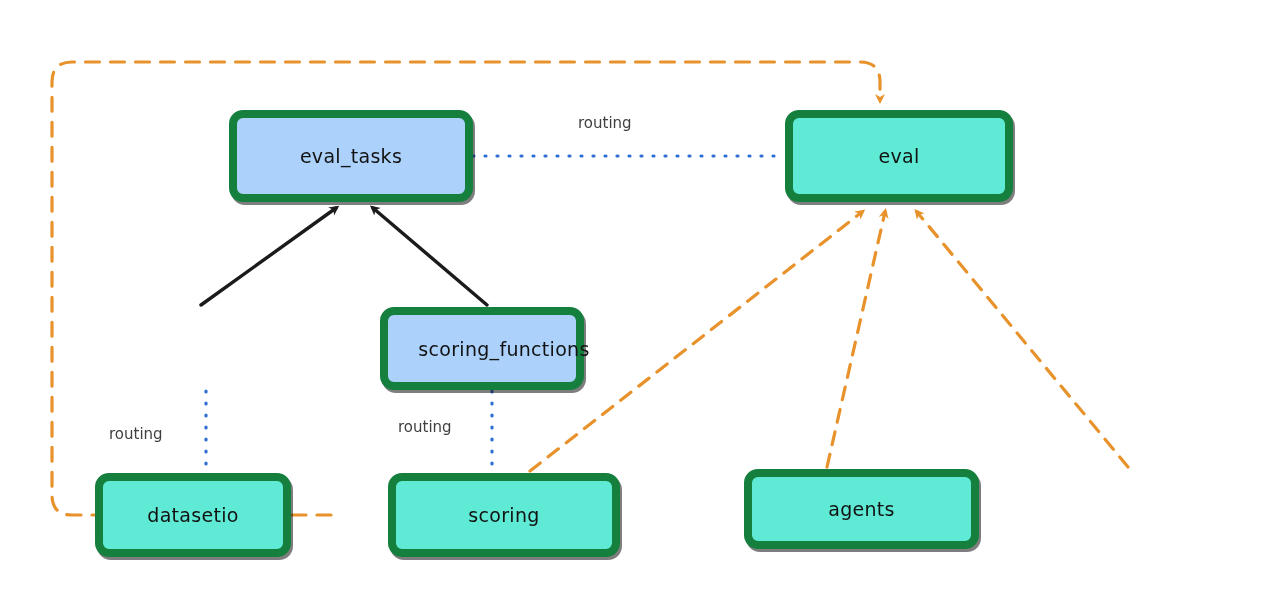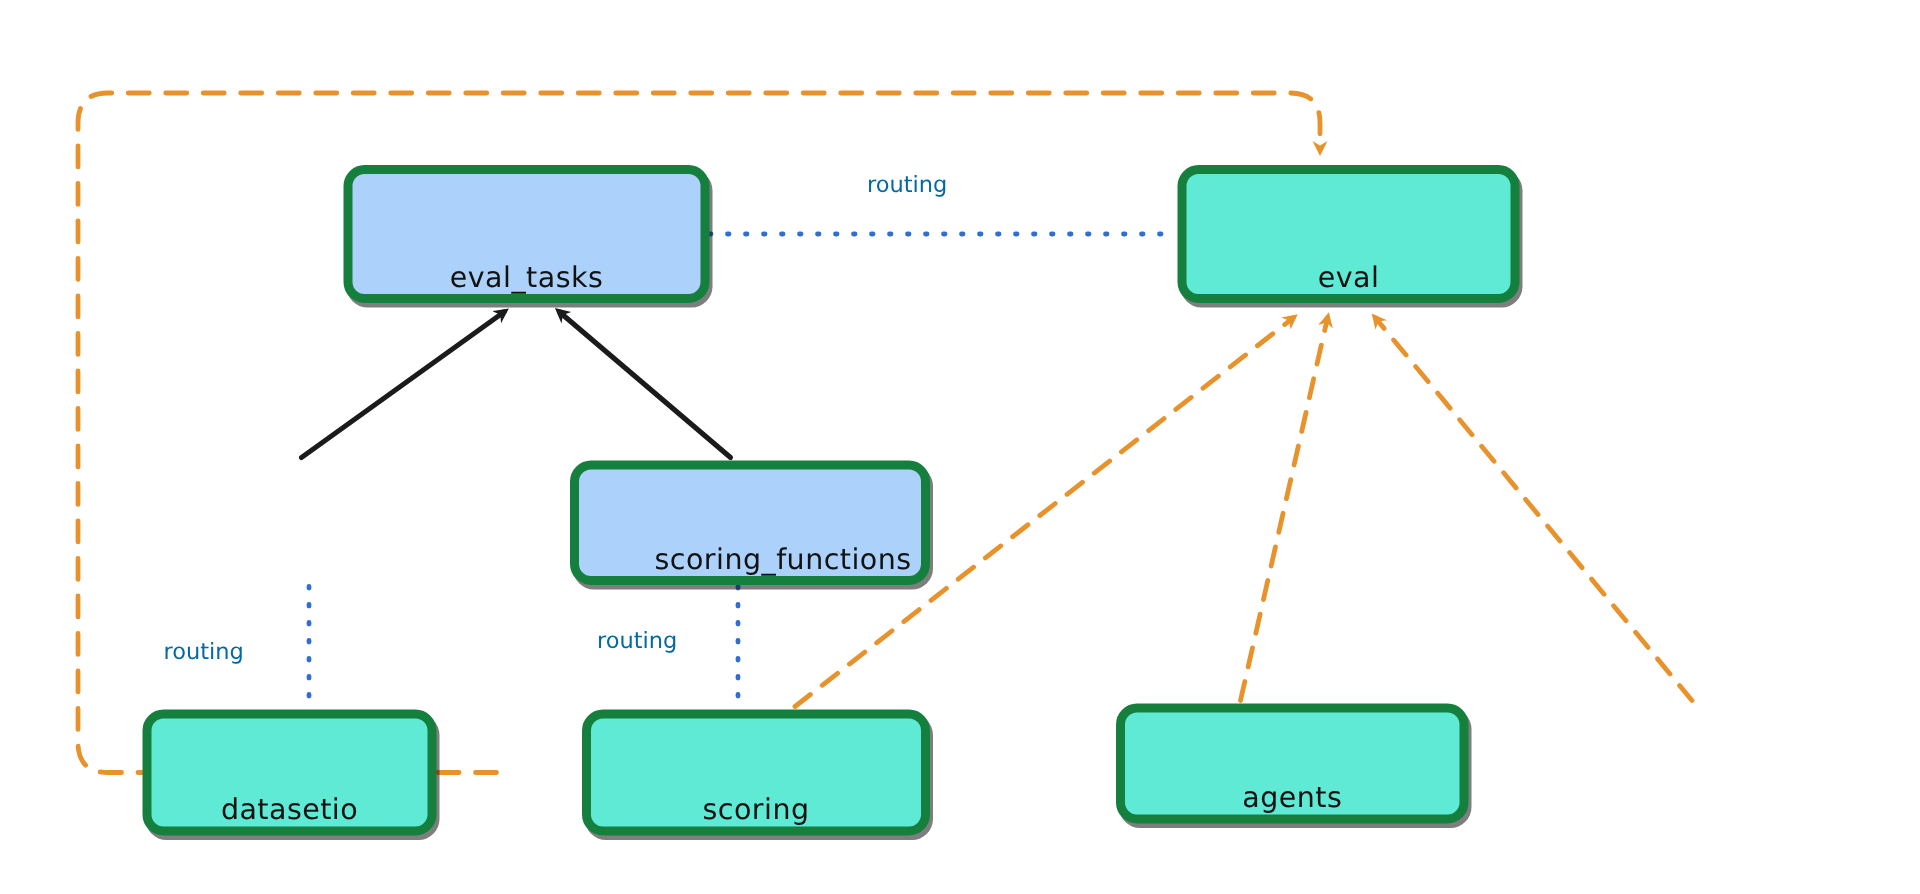--- a/index.html
+++ b/index.html
@@ -20,42 +20,42 @@
   #edges {
     position: absolute;
     left: 0;
     top: 0;
     width: 1280px;
     height: 596px;
   }
   .node {
     position: absolute;
     box-sizing: border-box;
-    border: 6px solid #15803d;
+    border: 8px solid #15803d;
     border-radius: 14px;
     display: flex;
-    align-items: flex-end;
+    align-items: center;
     justify-content: center;
     box-shadow: 2px 3px 0 rgba(20,20,20,0.55);
   }
   .node .node-label {
     font-family: "DejaVu Sans", sans-serif;
     font-size: 19px;
     color: #121212;
     letter-spacing: 0.3px;
     white-space: nowrap;
   }
   .node.blue { background: #ACD2FB; }
   .node.green { background: #5eead4; }
 
   .edge-label {
     position: absolute;
     font-family: "DejaVu Sans", sans-serif;
     font-size: 15px;
-    color: #0369a1;
+    color: #404040;
     white-space: nowrap;
   }
 </style>
 </head>
 <body>
 
 <div id="canvas">
 
   <svg id="edges" viewBox="0 0 1280 596" xmlns="http://www.w3.org/2000/svg">
     <defs>
@@ -88,21 +88,21 @@
 
   <div class="node blue" style="left:229px; top:110px; width:244px; height:92px;">
     <span class="node-label">eval_tasks</span>
   </div>
 
   <div class="node green" style="left:785px; top:110px; width:228px; height:92px;">
     <span class="node-label">eval</span>
   </div>
 
 
-  <div class="node blue" style="left:380px; top:307px; width:240px; height:83px;padding-left:44px;">
+  <div class="node blue" style="left:380px; top:307px; width:204px; height:83px;padding-left:44px;">
     <span class="node-label">scoring_functions</span>
   </div>
 
   <div class="node green" style="left:95px; top:473px; width:196px; height:84px;">
     <span class="node-label">datasetio</span>
   </div>
 
   <div class="node green" style="left:388px; top:473px; width:232px; height:84px;">
     <span class="node-label">scoring</span>
   </div>

